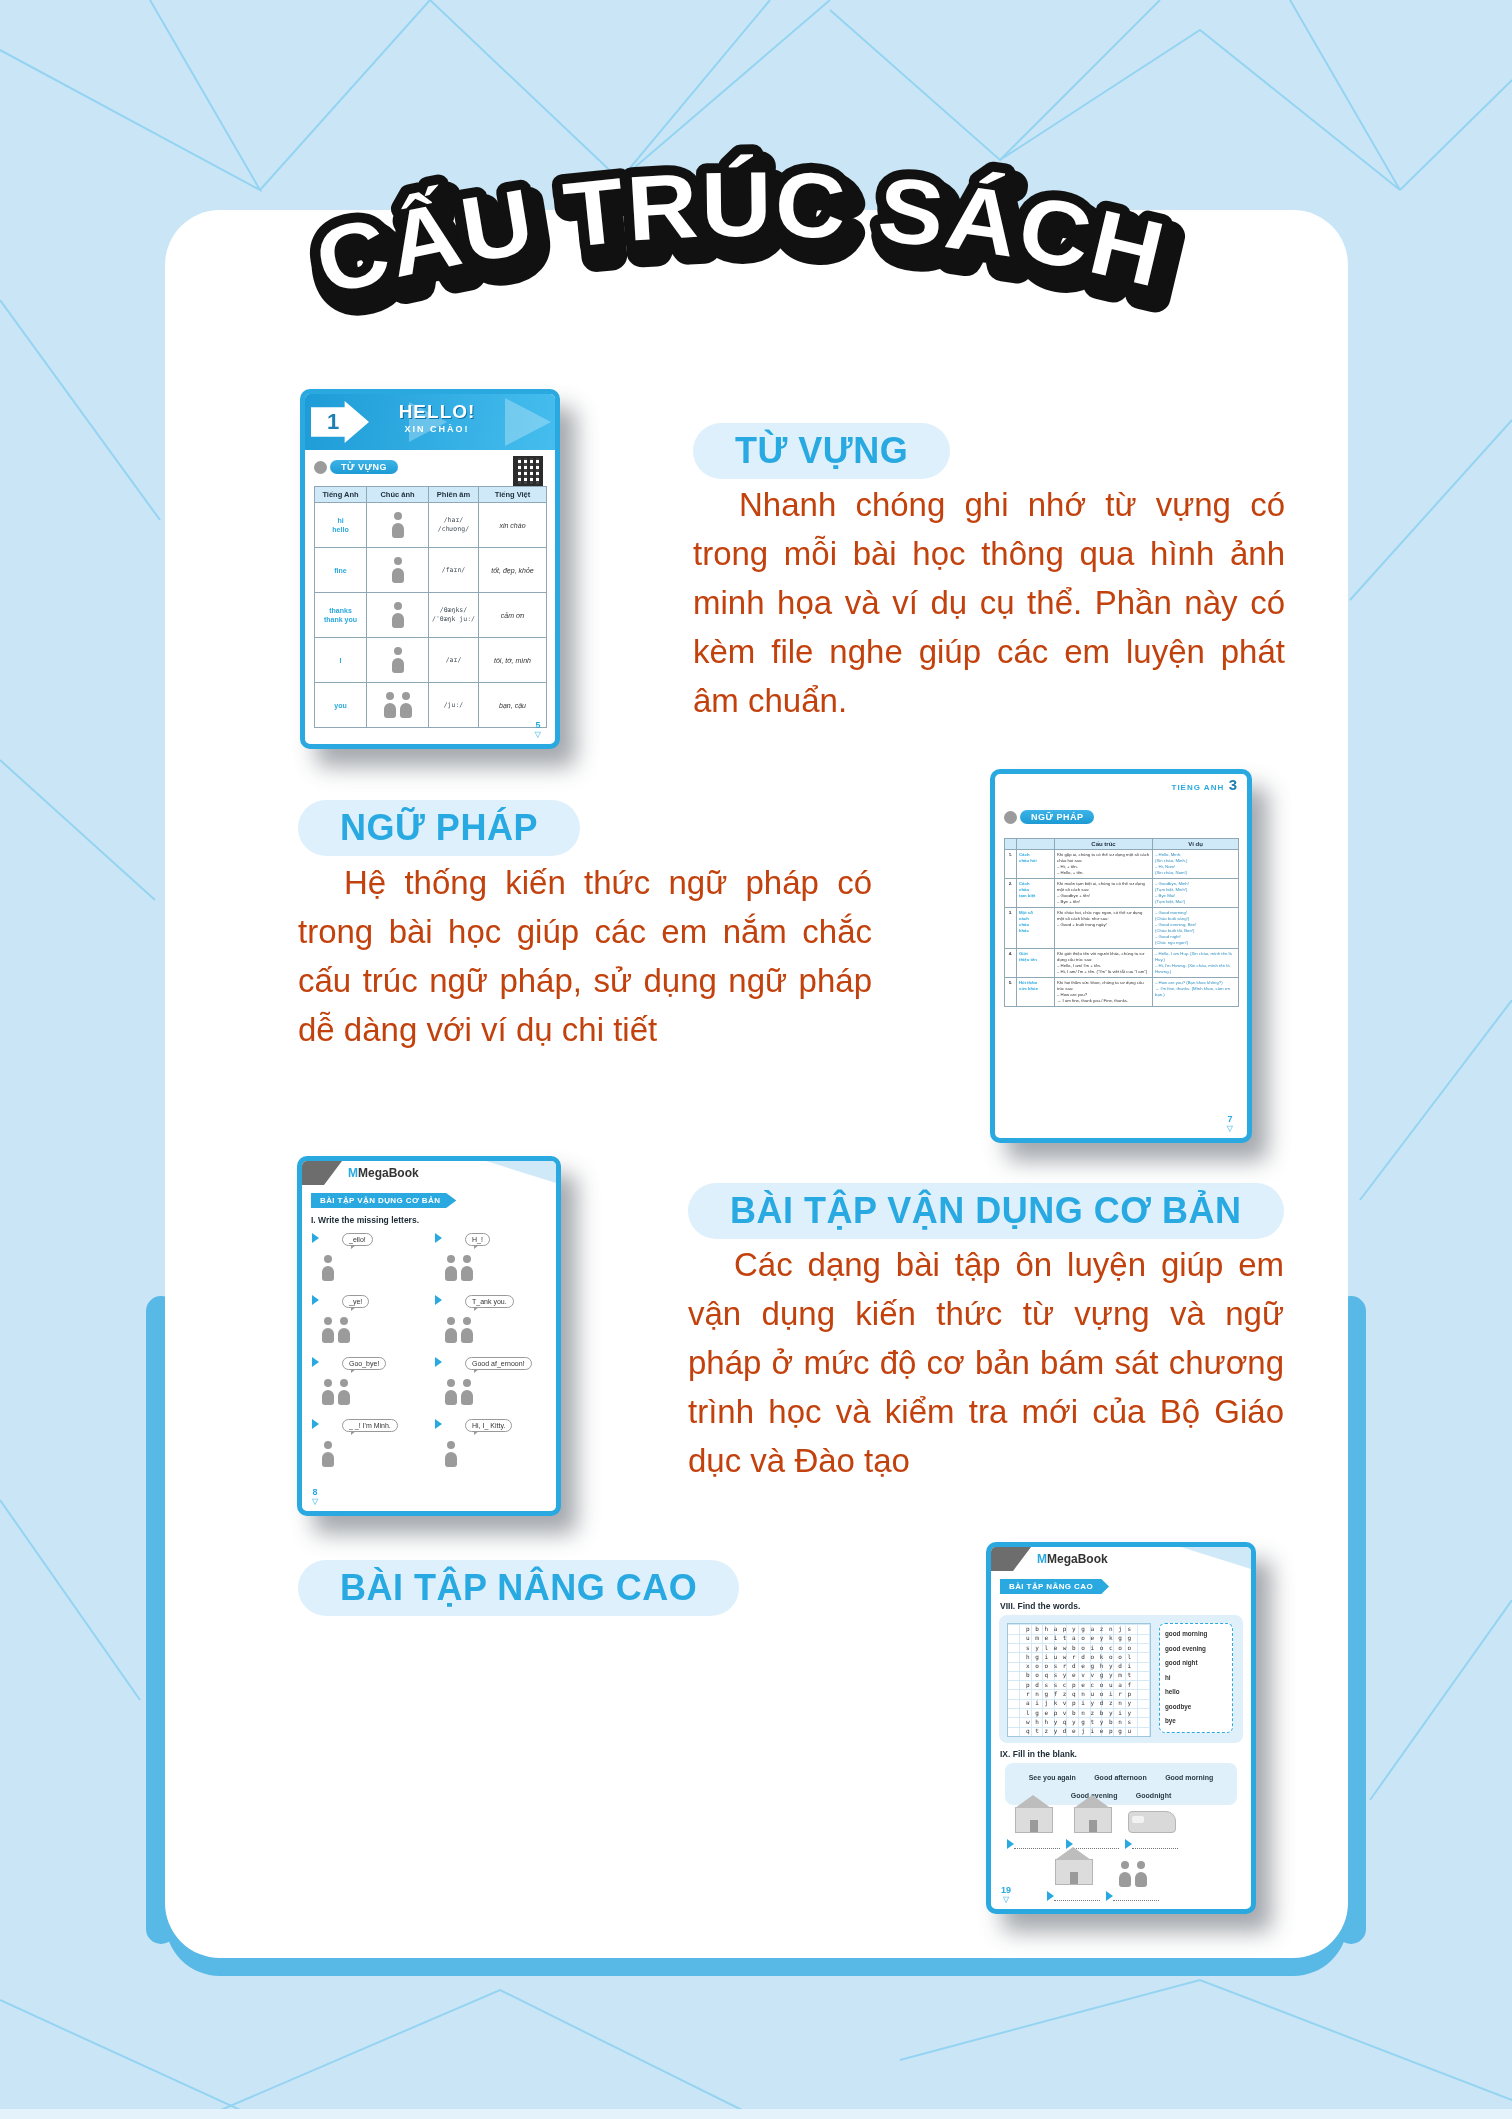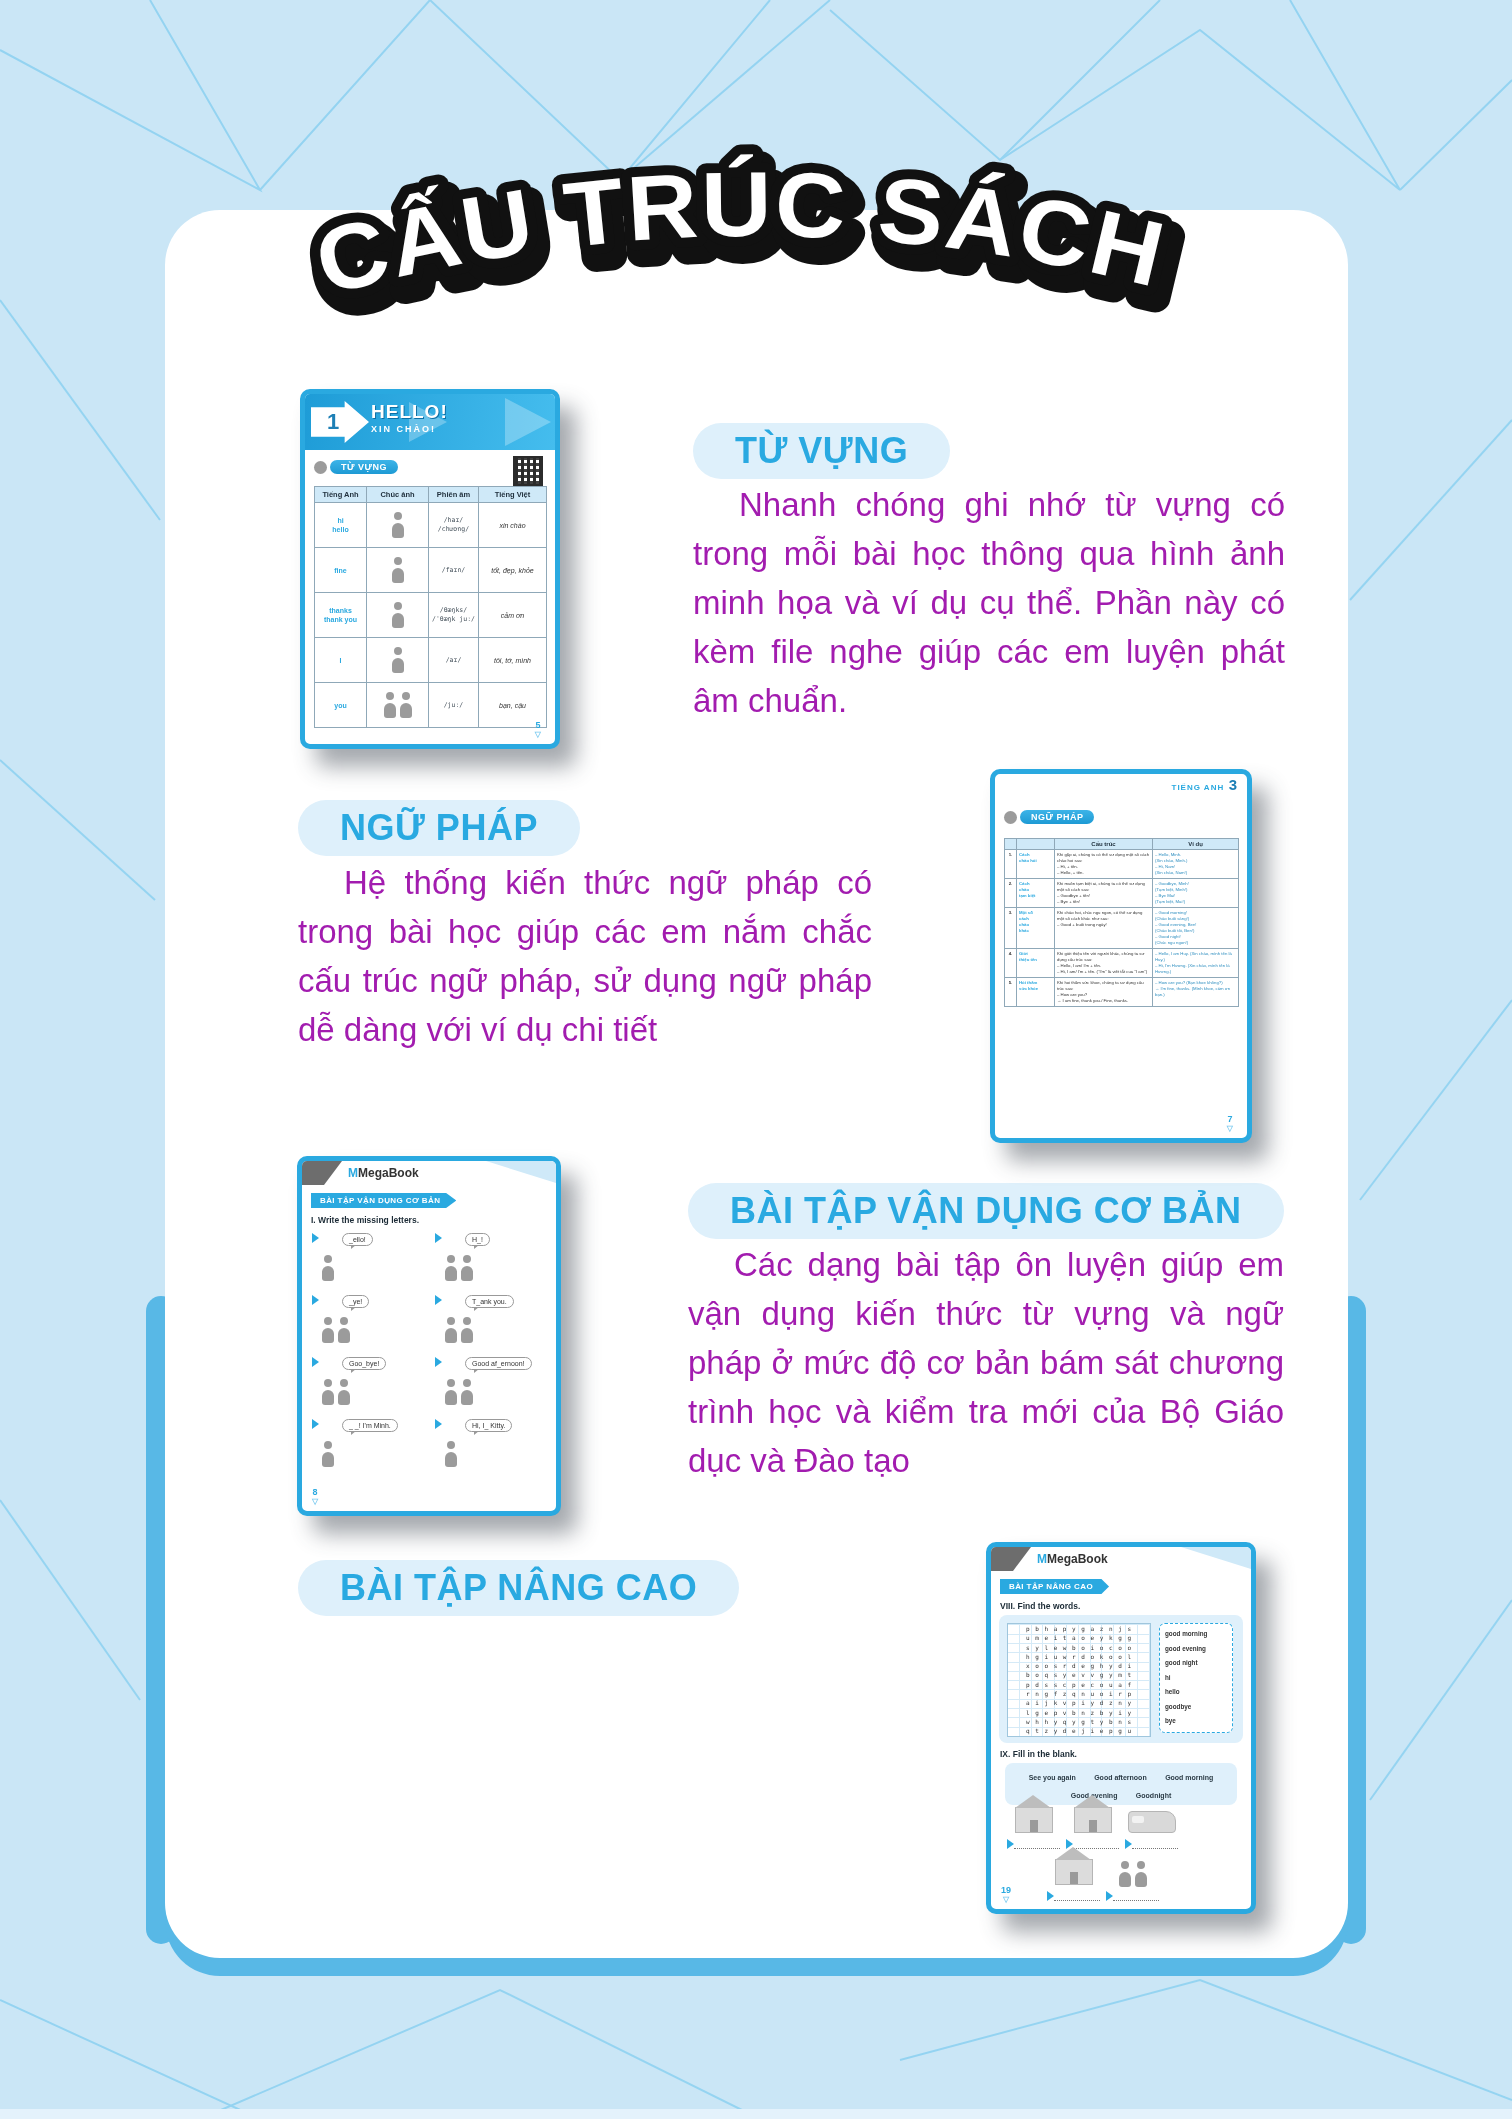--- a/index.html
+++ b/index.html
@@ -11,37 +11,37 @@
   .side-bar.right{left:1336px;}
   .card{position:absolute;left:165px;top:210px;width:1183px;height:1748px;background:#ffffff;
         border-radius:55px;box-shadow:0 18px 0 #58b8e6;z-index:2;}
   .bottom-strip{position:absolute;left:0;bottom:0;width:100%;height:10px;background:#e4f2fc;z-index:1;}
 
   .title-wrap{position:absolute;left:296px;top:128px;width:920px;height:200px;z-index:5;}
 
   .pill{position:absolute;height:56px;background:#def0fb;border-radius:28px;display:inline-flex;
         align-items:center;justify-content:center;padding:0 42px;color:#29a9e1;font-weight:bold;
         font-size:36px;letter-spacing:.5px;white-space:nowrap;z-index:4;}
-  .para{position:absolute;font-size:33px;line-height:49px;color:#a21caf;text-align:justify;
+  .para{position:absolute;font-size:33px;line-height:49px;color:#c2410c;text-align:justify;
         text-indent:46px;z-index:4;margin-top:12px;}
 
   
   .thumb{position:absolute;background:#ffffff;border:5px solid #2aa9e0;border-radius:10px;
          box-shadow:16px 18px 22px rgba(55,65,75,.45);z-index:4;overflow:hidden;}
   .pgnum{position:absolute;font-size:9px;font-weight:bold;color:#2aa9e0;text-align:center;line-height:10px;}
   .pgnum .tri{font-size:8px;color:#7fccf0;display:block;}
 
   
   .t1-band{position:absolute;left:0;top:0;width:100%;height:56px;background:linear-gradient(100deg,#1e9cd7,#45bdee);}
   .chev{position:absolute;background:rgba(255,255,255,.28);clip-path:polygon(0 0,100% 50%,0 100%);}
   .t1-badge{position:absolute;left:6px;top:7px;width:58px;height:42px;background:#ffffff;
             clip-path:polygon(0 15%,58% 15%,58% 0,100% 50%,58% 100%,58% 85%,0 85%);
             display:flex;align-items:center;justify-content:center;}
   .t1-badge span{font-size:22px;font-weight:bold;color:#1d7fb5;margin-right:14px;}
-  .t1-title{position:absolute;left:66px;top:7px;width:132px;text-align:left;color:#ffffff;}
+  .t1-title{position:absolute;left:66px;top:7px;width:132px;text-align:center;color:#ffffff;}
   .t1-title .big{font-size:19px;font-weight:bold;letter-spacing:1px;text-shadow:1px 1px 0 #0d6fa5;}
   .t1-title .sub{font-size:9px;font-weight:bold;letter-spacing:2px;margin-top:1px;}
   .mini-tab{position:absolute;display:flex;align-items:center;gap:3px;}
   .mini-tab .mascot{width:13px;height:13px;border-radius:50%;background:#9b9b9b;}
   .mini-tab .tab-lbl{background:linear-gradient(#3db4e8,#1d9ad4);border-radius:9px;color:#fff;
                      font-size:9px;font-weight:bold;padding:2px 11px;letter-spacing:.5px;}
   .t1-qr{position:absolute;width:26px;height:26px;border:2px solid #2b2b2b;
          background:
            repeating-linear-gradient(0deg,rgba(43,43,43,.9) 0 3px,transparent 3px 6px),
            repeating-linear-gradient(90deg,#2b2b2b 0 3px,#ffffff 3px 6px);}

